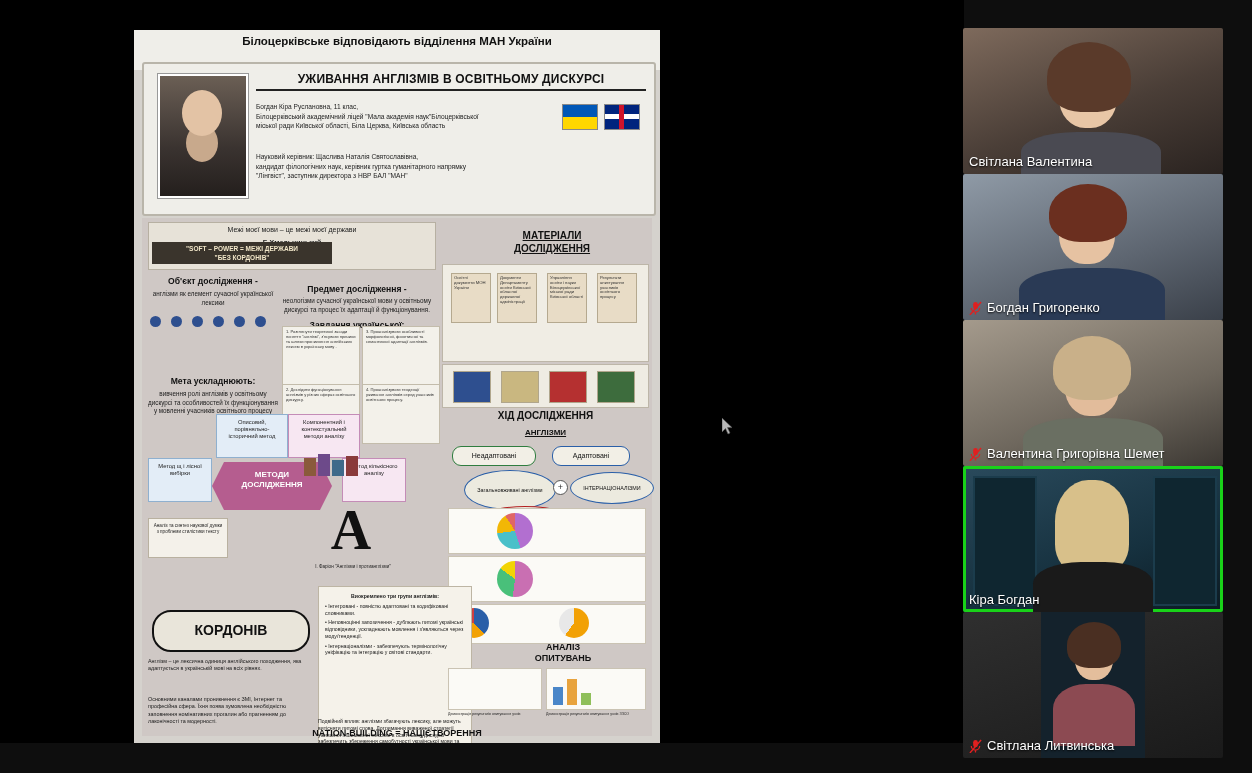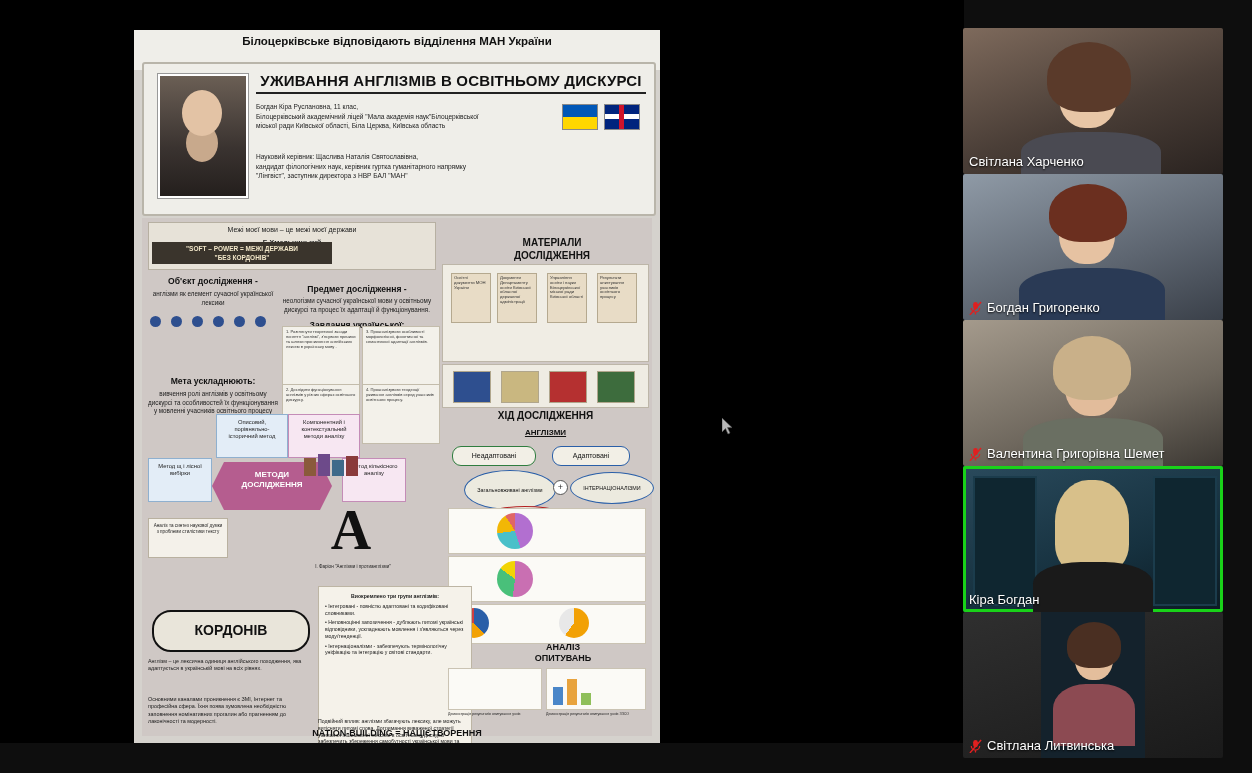--- a/index.html
+++ b/index.html
@@ -10,38 +10,38 @@
   .share-stage{position:absolute;left:0;top:0;width:964px;height:743px;background:#000;}
   .slide{position:absolute;left:134px;top:30px;width:526px;height:713px;background:#cfcfcf;overflow:hidden;}
   .slide-inner{position:relative;width:100%;height:100%;background:#d5d2cd;}
 
   
   .hdr-band{position:absolute;left:0;top:0;width:100%;height:40px;background:#efeee9;}
   .hdr-title{position:absolute;left:0;top:5px;width:100%;text-align:center;font-size:11.5px;font-weight:bold;color:#111;}
   .title-box{position:absolute;left:8px;top:32px;width:510px;height:150px;background:#efeee9;border:2px solid #b9b5aa;border-radius:3px;}
   .photo{position:absolute;left:14px;top:10px;width:86px;height:120px;background:linear-gradient(180deg,#6b5f55 0%,#3a3330 60%,#241f1d 100%);border:2px solid #fff;box-shadow:0 0 0 1px #999;}
   .photo:after{content:"";position:absolute;left:22px;top:14px;width:40px;height:46px;border-radius:50%;background:#e3c3a5;box-shadow:0 30px 0 -4px #c8a98c;}
-  .main-title{position:absolute;left:112px;top:8px;width:390px;text-align:center;font-size:15px;font-weight:bold;color:#111;letter-spacing:.2px;border-bottom:2px solid #222;padding-bottom:3px;}
+  .main-title{position:absolute;left:112px;top:8px;width:390px;text-align:center;font-size:12px;font-weight:bold;color:#111;letter-spacing:.2px;border-bottom:2px solid #222;padding-bottom:3px;}
   .meta{position:absolute;left:112px;top:38px;width:300px;font-size:6.6px;line-height:1.45;color:#1c1c1c;}
   .meta2{position:absolute;left:112px;top:88px;width:310px;font-size:6.6px;line-height:1.45;color:#1c1c1c;}
   .flags{position:absolute;right:14px;top:40px;width:78px;height:34px;}
   .flag{position:absolute;top:0;width:34px;height:24px;border:1px solid #888;}
   .flag-ua{left:0;background:linear-gradient(180deg,#0057b7 50%,#ffd700 50%);}
   .flag-uk{left:42px;background:#00247d;}
   .flag-uk:before{content:"";position:absolute;left:0;top:9px;width:100%;height:5px;background:#fff;}
   .flag-uk:after{content:"";position:absolute;left:14px;top:0;width:5px;height:100%;background:#cf142b;}
 
   
   .body-area{position:absolute;left:8px;top:188px;width:510px;height:518px;background:#cfc8c5;}
   .ribbon{position:absolute;left:6px;top:4px;width:286px;height:46px;background:#e7e2d8;border:1px solid #b7b0a2;}
   .ribbon .r1{position:absolute;left:0;top:3px;width:100%;text-align:center;font-size:7px;color:#222;}
   .ribbon .r2{position:absolute;left:0;top:16px;width:100%;text-align:center;font-size:7px;color:#222;font-weight:bold;}
   .dark-ribbon{position:absolute;left:10px;top:24px;width:180px;height:20px;background:#3a342c;color:#f2e7c9;font-size:6.5px;font-weight:bold;text-align:center;line-height:9px;padding-top:2px;}
 
-  .mat-title{position:absolute;left:320px;top:19px;width:180px;text-align:center;font-size:10px;font-weight:bold;color:#111;line-height:1.25;}
+  .mat-title{position:absolute;left:320px;top:12px;width:180px;text-align:center;font-size:10px;font-weight:bold;color:#111;line-height:1.25;text-decoration:underline;}
   .arrow-band{position:absolute;left:300px;top:46px;width:205px;height:96px;background:#f0ede4;border:1px solid #bdb6a8;}
   .chip{position:absolute;top:8px;width:34px;height:44px;background:#e8dcc6;border:1px solid #b5a98f;font-size:4.2px;color:#333;padding:2px;line-height:1.15;overflow:hidden;}
   .badges{position:absolute;left:300px;top:146px;width:205px;height:42px;background:#efece3;border:1px solid #bdb6a8;}
   .badge{position:absolute;top:6px;width:36px;height:30px;background:#dfd6c2;border:1px solid #b0a68c;}
 
   .obj-box{position:absolute;left:6px;top:58px;width:130px;height:130px;}
   .h3{font-size:8.6px;font-weight:bold;color:#111;text-align:center;}
   .p-sm{font-size:6.3px;color:#1b1b1b;text-align:center;line-height:1.35;}
   .dots{position:absolute;left:8px;top:98px;width:116px;height:12px;}
   .dot{position:absolute;top:0;width:11px;height:11px;border-radius:50%;background:#2e4f8f;}
@@ -265,21 +265,21 @@
     </svg>
   </div>
 
   <div class="rail">
 
     <div class="tile t1" style="top:28px">
       <div class="head" style="left:96px;top:34px;width:58px;height:66px;background:#e8c6a6"></div>
       <div class="hair" style="left:84px;top:14px;width:84px;height:70px;background:#5a3a2a"></div>
       <div class="torso" style="left:58px;top:104px;width:140px;height:50px;background:#4a4a52"></div>
       <div class="name">
-        <span>Світлана Харченко</span>
+        <span>Світлана Валентина</span>
       </div>
     </div>
 
     <div class="tile t2" style="top:174px">
       <div class="head" style="left:96px;top:28px;width:56px;height:62px;background:#e6c2a2"></div>
       <div class="hair" style="left:86px;top:10px;width:78px;height:58px;background:#6b2f1f"></div>
       <div class="torso" style="left:56px;top:94px;width:146px;height:56px;background:#2a3a55"></div>
       <div class="name">
         <span class="mute">
           <svg viewBox="0 0 14 16">

